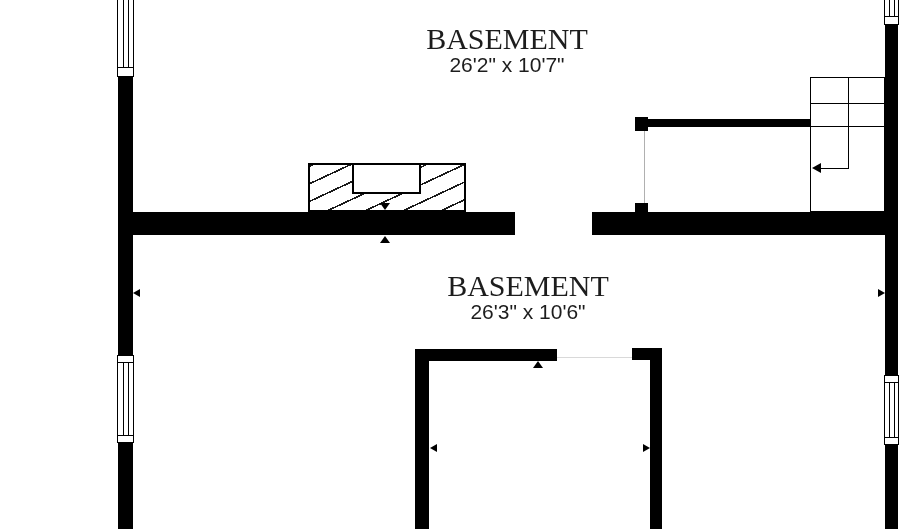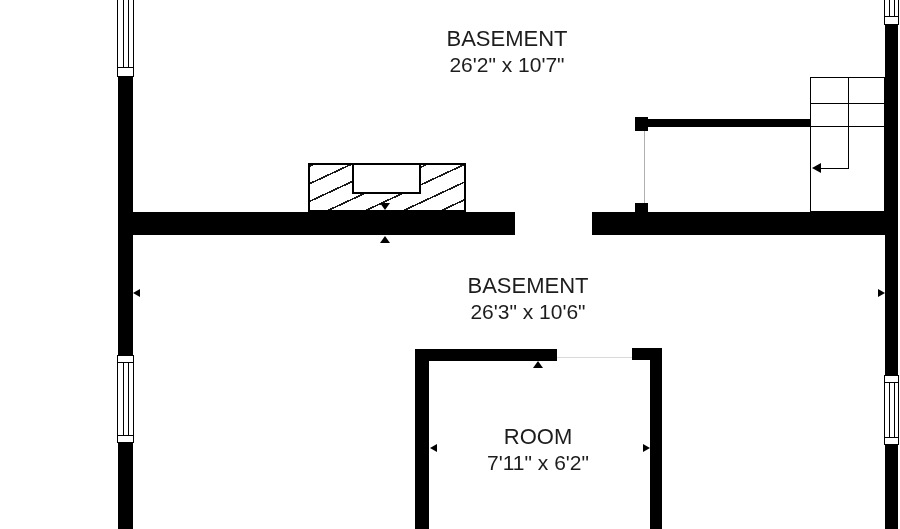--- a/index.html
+++ b/index.html
@@ -17,21 +17,21 @@
   .window .endline{position:absolute;left:0;right:0;height:1px;background:#000000;}
   .window .glass{
     position:absolute;left:50%;transform:translateX(-50%);
     width:6px;box-sizing:border-box;
     border-left:1.5px solid #000000;border-right:1.5px solid #000000;
   }
   .label{
     position:absolute;transform:translateX(-50%);
     color:#1d1d1d;white-space:nowrap;text-align:center;
   }
-  .label .name{font-size:22px;line-height:26px;}
+  .label .name{font-size:30px;line-height:26px;font-family:Liberation Serif, serif;}
   .label .dims{font-size:21px;line-height:26px;}
   .tri{position:absolute;width:0;height:0;}
   .stairs{
     position:absolute;left:810px;top:77px;width:75px;height:135px;
     border:1.5px solid #000000;box-sizing:border-box;background:#ffffff;
   }
   .stairs .step{position:absolute;left:0;right:0;height:1.5px;background:#000000;}
   .stairs .divider{position:absolute;width:1.5px;background:#000000;}
   .stairs .runline{position:absolute;height:1.5px;background:#000000;}
   .fireplace{
@@ -112,18 +112,14 @@
   <div class="tri" style="left:643px;top:443.5px;border-top:4.5px solid transparent;border-bottom:4.5px solid transparent;border-left:7px solid #000;"></div>
 
   <div class="label" style="left:507px;top:26px;">
     <div class="name">BASEMENT</div>
     <div class="dims">26'2" x 10'7"</div>
   </div>
   <div class="label" style="left:528px;top:273px;">
     <div class="name">BASEMENT</div>
     <div class="dims">26'3" x 10'6"</div>
   </div>
-  <div class="label" style="left:538px;top:424px;">
-    <div class="name">ROOM</div>
-    <div class="dims">7'11" x 6'2"</div>
-  </div>
 
 </div>
 
 </body></html>

